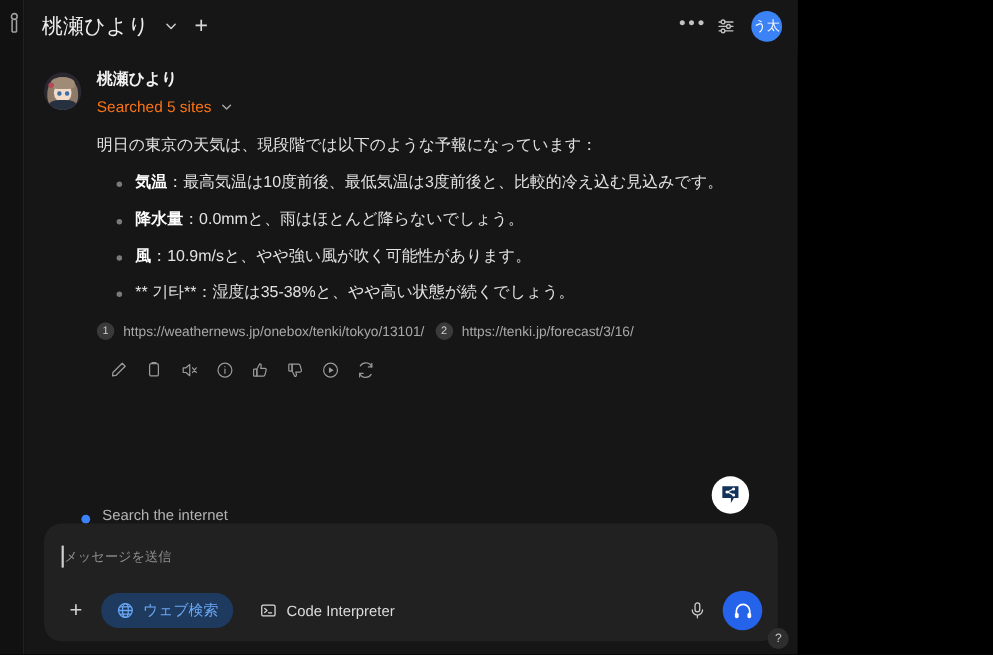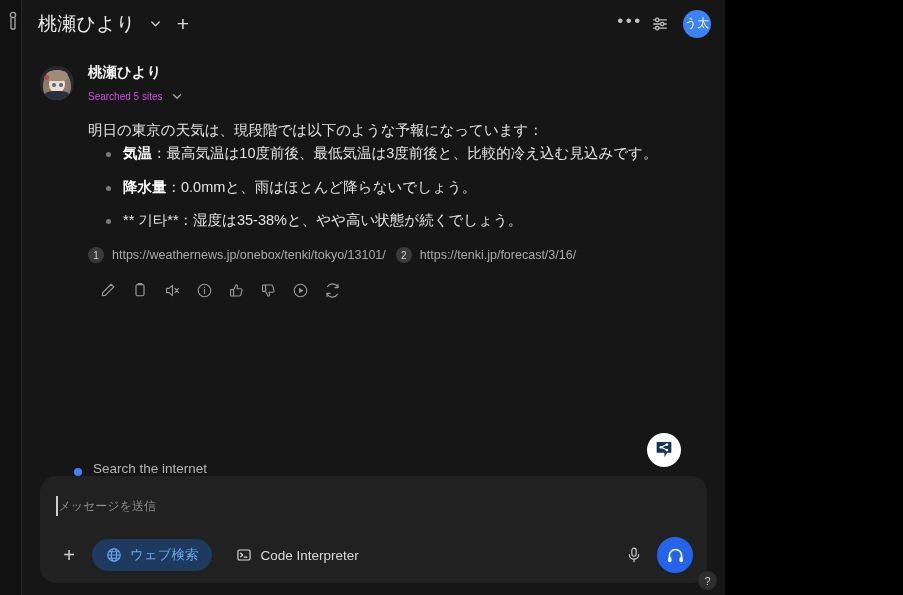--- a/index.html
+++ b/index.html
@@ -142,35 +142,35 @@
   }
   .searched {
     display: flex;
     align-items: center;
     gap: 7px;
     margin-top: 7px;
     cursor: pointer;
     width: fit-content;
   }
   .searched-label {
-    font-size: 10px;
-    color: #d946ef;
+    font-size: 14px;
+    color: #f97316;
   }
   .searched .chev { color: #a6a6a6; display:flex; align-items:center; }
 
   .para {
     font-size: 14.5px;
     color: #e3e3e3;
     line-height: 1.62;
     margin-top: 16px;
   }
   .para.tail { margin-top: 17px; }
 
   .bullets {
-    margin-top: 0;
+    margin-top: 11px;
     list-style: none;
   }
   .bullets li {
     position: relative;
     padding-left: 35px;
     font-size: 14.5px;
     color: #e3e3e3;
     line-height: 1.6;
     margin-bottom: 10px;
   }
@@ -433,20 +433,23 @@
           <div class="para">明日の東京の天気は、現段階では以下のような予報になっています：</div>
 
           <ul class="bullets">
             <li>
               <b>気温</b><span>：最高気温は10度前後、最低気温は3度前後と、比較的冷え込む見込みです。</span>
             </li>
             <li>
               <b>降水量</b><span>：0.0mmと、雨はほとんど降らないでしょう。</span>
             </li>
             <li>
+              <b>風</b><span>：10.9m/sと、やや強い風が吹く可能性があります。</span>
+            </li>
+            <li>
               <span>** 기타**</span><span>：湿度は35-38%と、やや高い状態が続くでしょう。</span>
             </li>
           </ul>
 
 
           <div class="cites">
             <div class="cite">
               <span class="cite-num">1</span>
               <span class="cite-url">https://weathernews.jp/onebox/tenki/tokyo/13101/</span>
             </div>

